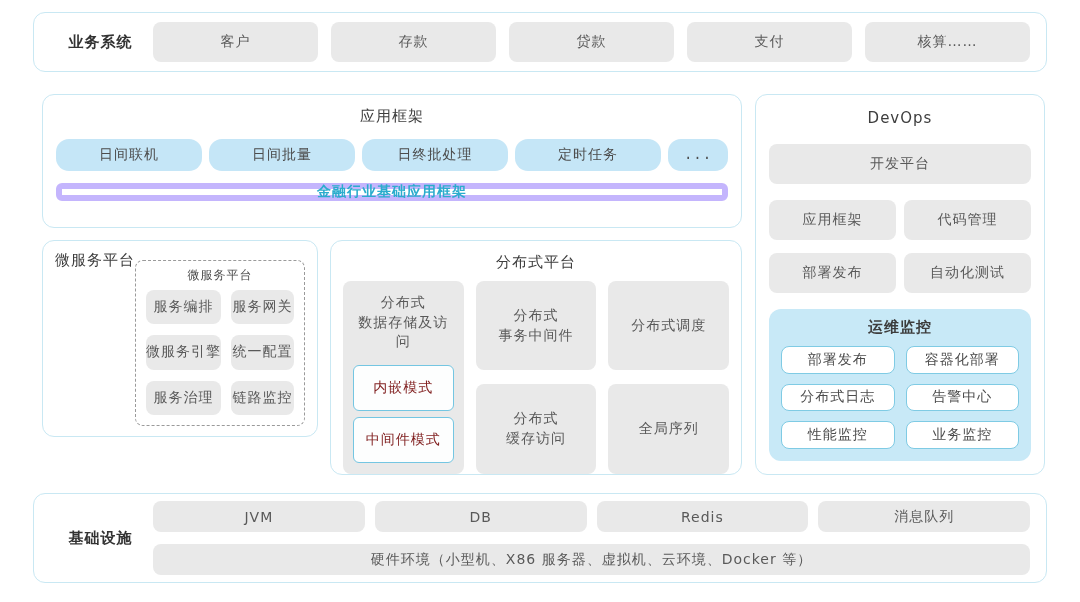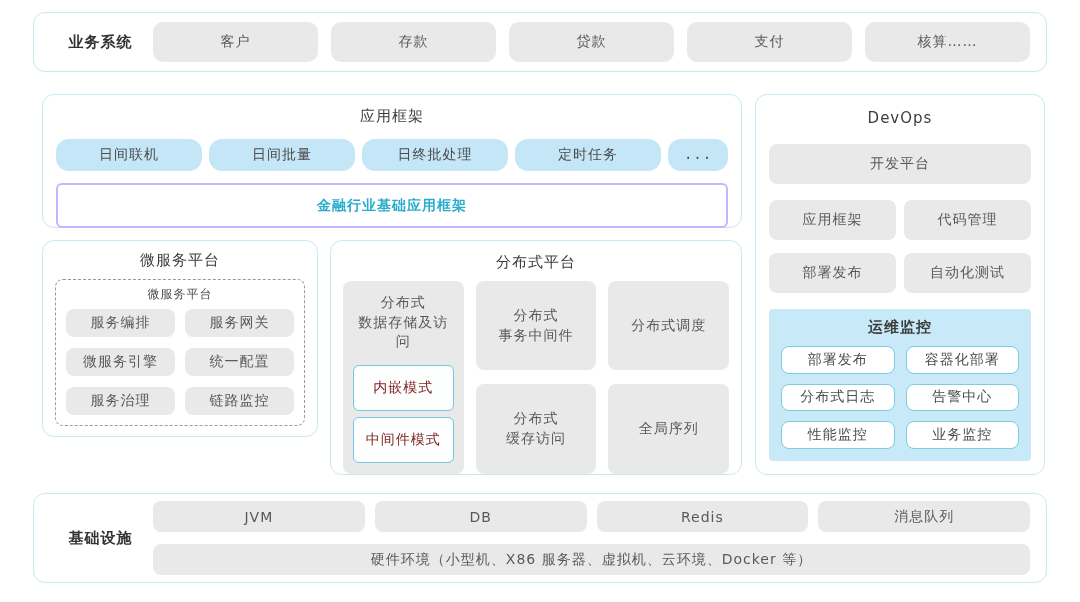--- a/index.html
+++ b/index.html
@@ -55,39 +55,39 @@
   
   .business-box {
     left: 33px; top: 12px; width: 1014px; height: 60px;
     display: flex; align-items: center;
     padding: 0 16px 0 14px;
   }
   .business-box .side-label { width: 105px; }
   .business-chips {
     flex: 1; display: flex; gap: 13px; height: 40px;
   }
-  .business-chips .chip { flex: 1; border-radius: 10px; }
+  .business-chips .chip { flex: 1; }
 
   
   .appfw-box { left: 42px; top: 94px; width: 700px; height: 134px; padding: 12px 13px 0; font-family: Liberation Mono, monospace; }
   .appfw-chips { display: flex; gap: 7px; height: 32px; margin-top: 13px; }
   .appfw-chips .chip { flex: 1; border-radius: 13px; }
   .appfw-chips .chip.dots { flex: 0 0 60px; }
   .appfw-base {
-    margin-top: 12px; height: 45px;
-    background: #ffffff;
-    border: 2px solid #c4b5fd;
+    margin-top: 12px; height: 18px;
+    background: #ffffff;
+    border: 6px solid #c4b5fd;
     border-radius: 6px;
     display: flex; align-items: center; justify-content: center;
     font-size: 14px; font-weight: bold; color: #2baccd;
     letter-spacing: 1px;
   }
 
   
-  .micro-box { left: 42px; top: 240px; width: 276px; height: 197px; padding: 10px 12px 10px; display: flex; flex-direction: column; }
+  .micro-box { left: 42px; top: 240px; width: 276px; height: 197px; padding: 10px 12px 10px; display: flex; }
   .micro-dashed {
     flex: 1; margin-top: 9px;
     border: 1px dashed #9a9a9a;
     border-radius: 8px;
     padding: 6px 10px 10px;
     display: flex; flex-direction: column;
   }
   .micro-inner-title { text-align: center; font-size: 12px; color: #4a4a4a; letter-spacing: 1px; }
   .micro-grid {
     flex: 1; margin-top: 6px;
@@ -135,21 +135,21 @@
   .devops-box { left: 755px; top: 94px; width: 290px; height: 381px; padding: 14px 13px 13px; display: flex; flex-direction: column; }
   .devops-platform { height: 40px; margin-top: 17px; }
   .devops-grid {
     display: grid; grid-template-columns: 1fr 1fr;
     gap: 13px 8px; margin-top: 16px;
   }
   .devops-grid .chip { height: 40px; }
   .monitor-box {
     flex: 1; margin-top: 16px;
     background: #c8e9f7;
-    border-radius: 4px;
+    border-radius: 12px;
     padding: 9px 12px 12px;
     display: flex; flex-direction: column;
   }
   .monitor-title {
     text-align: center; font-size: 15px; font-weight: bold;
     color: #3d3d3d; letter-spacing: 1px;
   }
   .monitor-grid {
     flex: 1; margin-top: 9px;
     display: grid; grid-template-columns: 1fr 1fr;

